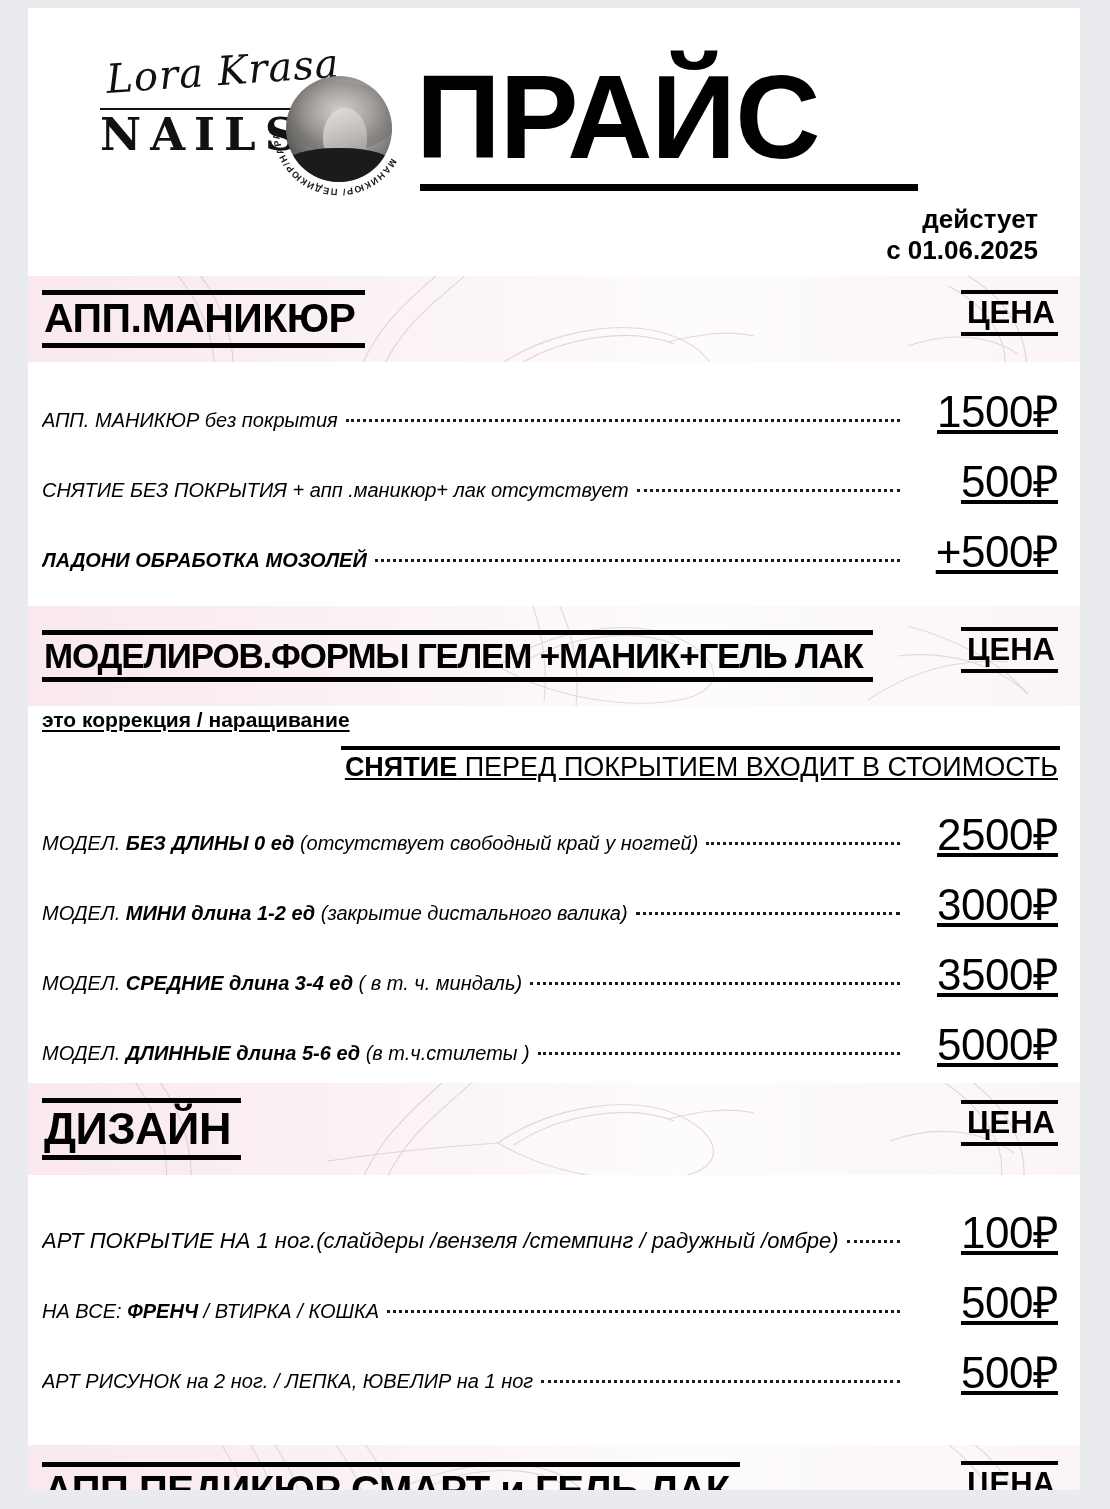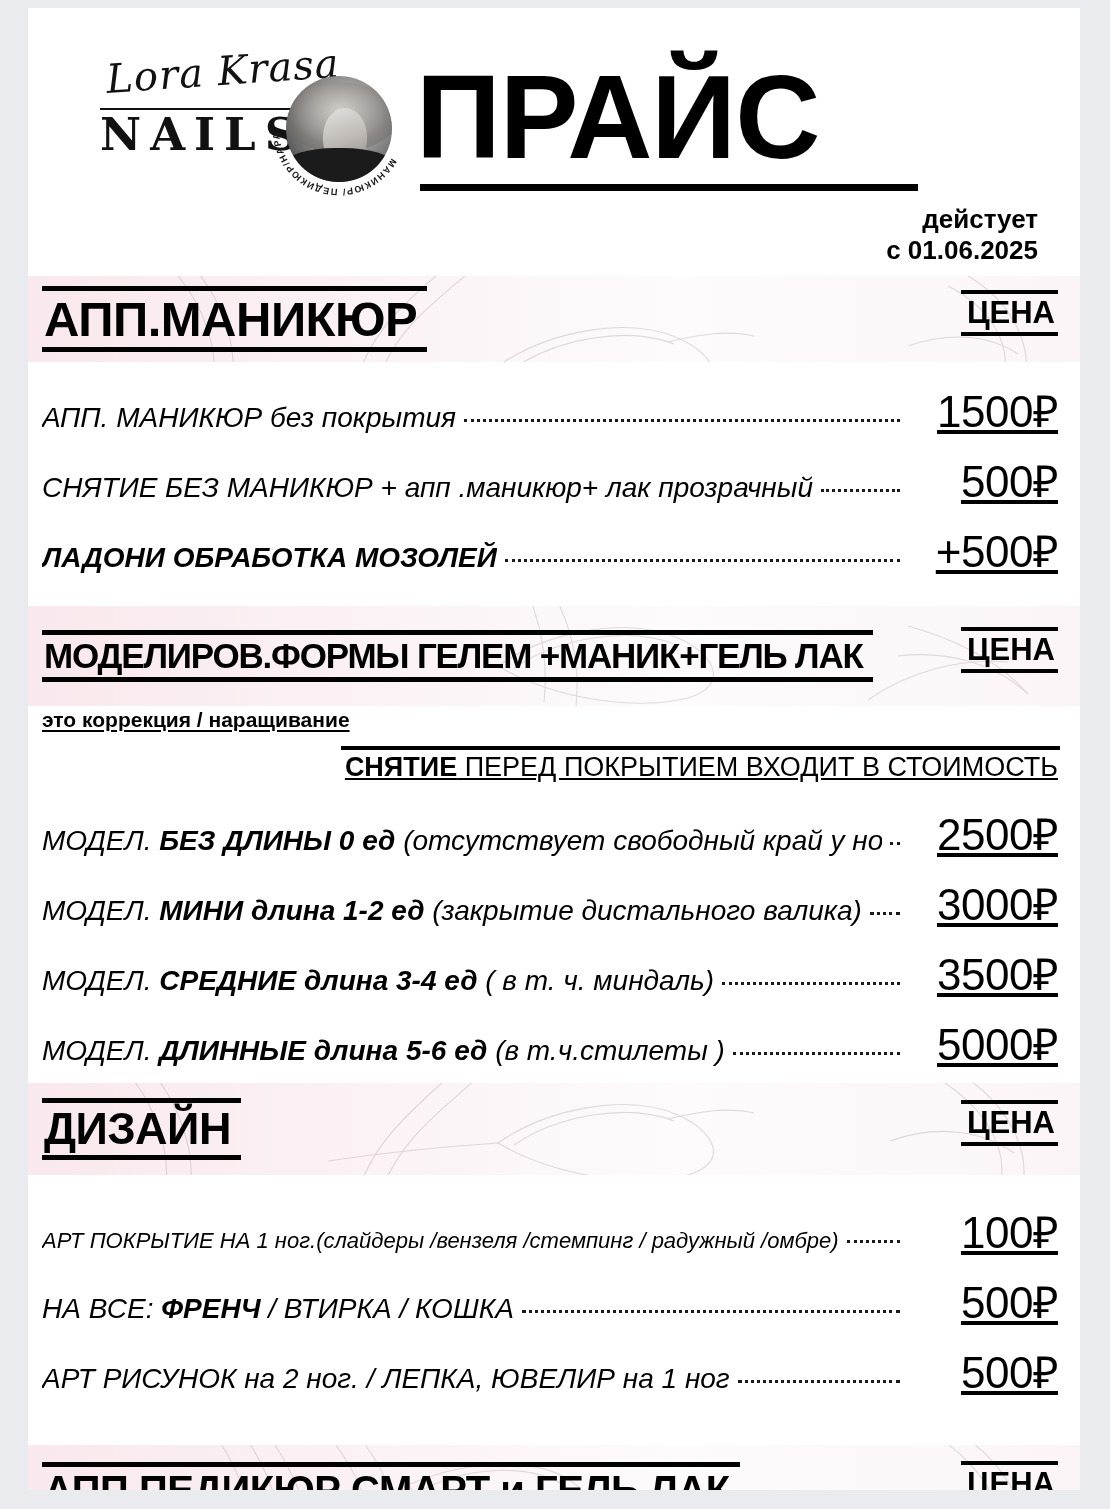--- a/index.html
+++ b/index.html
@@ -167,21 +167,21 @@
   .band-inner {
     position: relative;
     display: flex;
     align-items: flex-end;
     justify-content: space-between;
     padding: 0 22px 0 14px;
     height: 100%;
     box-sizing: border-box;
   }
   .sec-title {
-    font-size: 49px;
+    font-size: 41px;
     font-weight: 700;
     color: #000;
     letter-spacing: -0.5px;
     border-top: 5px solid #000;
     border-bottom: 5px solid #000;
     padding: 1px 10px 1px 2px;
     line-height: 1.12;
     white-space: nowrap;
     display: inline-block;
   }
@@ -232,21 +232,21 @@
 
   
   .rows { background: #ffffff; padding: 0 22px 0 14px; }
   .row {
     display: flex;
     align-items: baseline;
     justify-content: space-between;
     gap: 8px;
   }
   .row .label {
-    font-size: 28px;
+    font-size: 20px;
     font-style: italic;
     color: #000;
     white-space: nowrap;
     flex: 0 1 auto;
     overflow: hidden;
   }
   .row .label b { font-weight: 700; }
   .row .leader {
     flex: 1 1 auto;
     min-width: 10px;
@@ -334,21 +334,21 @@
 
   <div class="rows">
     <div class="sp-3"></div>
     <div class="row">
       <span class="label">АПП. МАНИКЮР без покрытия</span>
       <span class="leader"></span>
       <span class="amount">1500₽</span>
     </div>
     <div class="sp-2"></div>
     <div class="row">
-      <span class="label">СНЯТИЕ БЕЗ МАНИКЮР + апп .маникюр+ лак прозрачный</span>
+      <span class="label">СНЯТИЕ БЕЗ ПОКРЫТИЯ + апп .маникюр+ лак отсутствует</span>
       <span class="leader"></span>
       <span class="amount">500₽</span>
     </div>
     <div class="sp-2"></div>
     <div class="row bold">
       <span class="label">ЛАДОНИ ОБРАБОТКА МОЗОЛЕЙ</span>
       <span class="leader"></span>
       <span class="amount" style="font-weight:300;font-size:44px">+500₽</span>
     </div>
     <div class="sp-4"></div>

